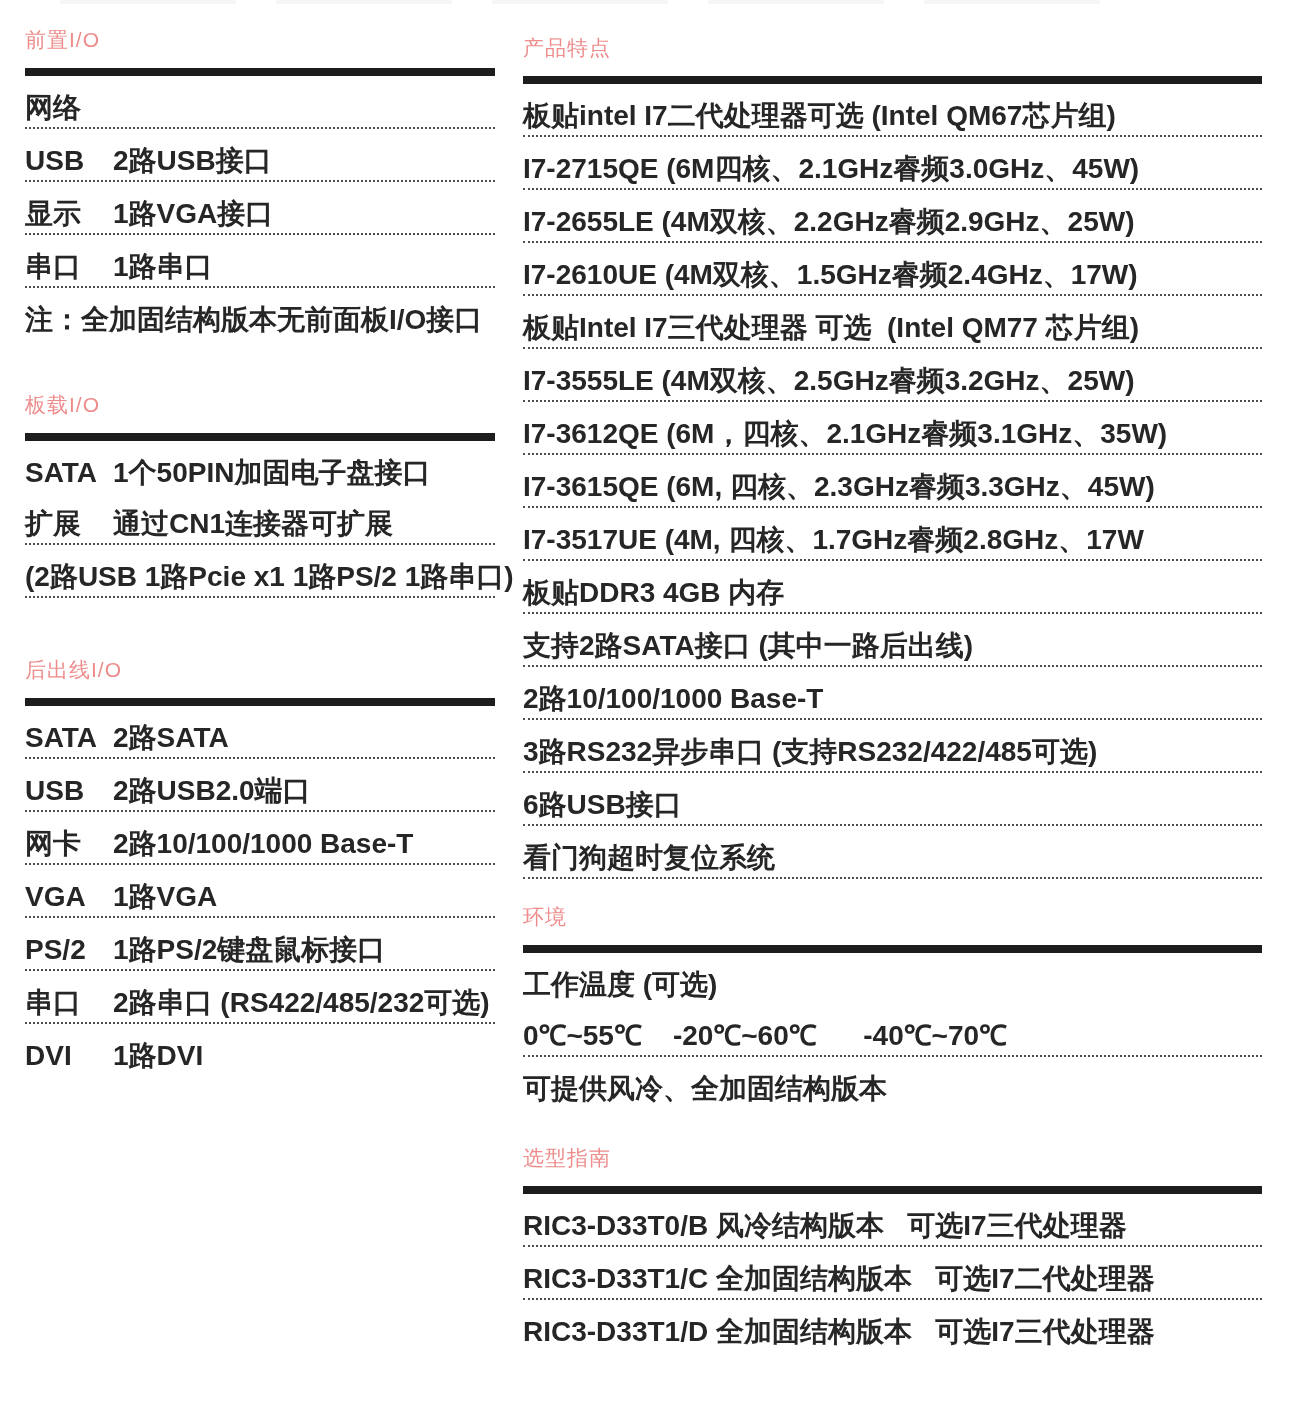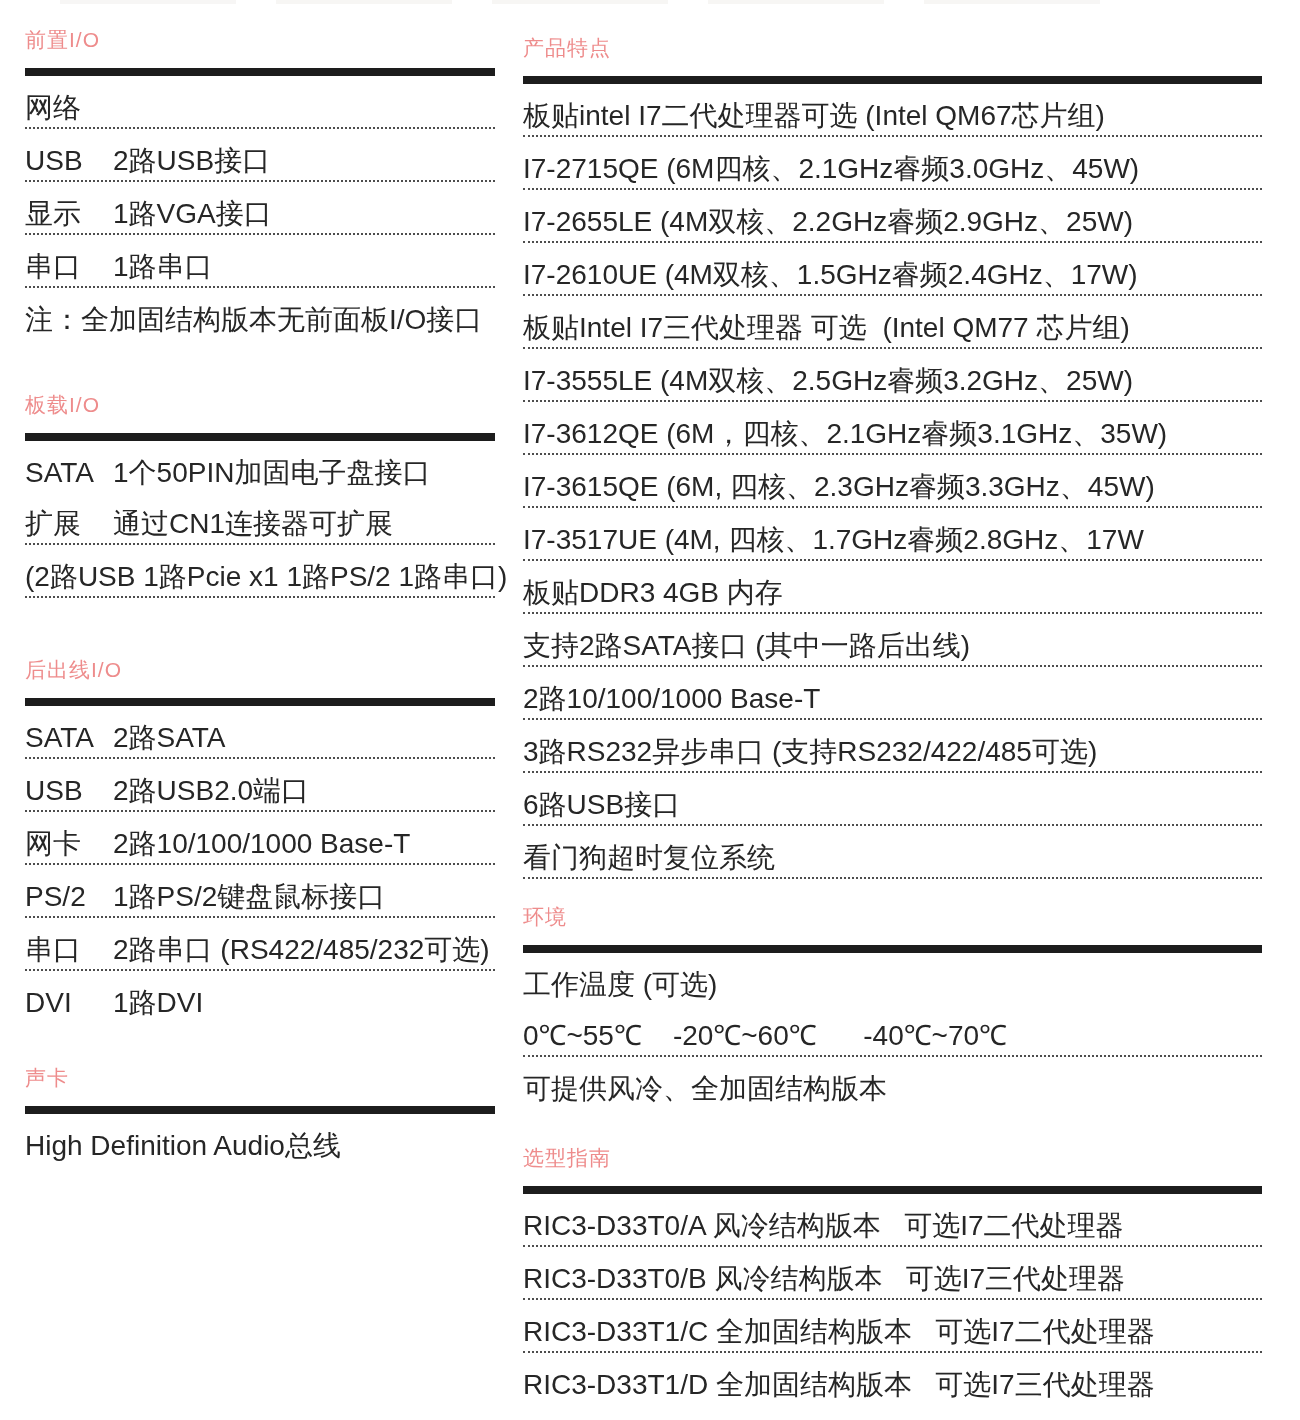--- a/index.html
+++ b/index.html
@@ -37,21 +37,21 @@
   .col-left  .sec-3{margin-top:52px;}
   .col-left  .sec-4{margin-top:36px;}
   .col-right .sec-1{margin-top:28px;}
   .col-right .sec-2{margin-top:18px;}
   .col-right .sec-3{margin-top:30px;}
 
   .row{
     padding:17px 0 4px 0;
     font-size:28px;
     line-height:30px;
-    font-weight:400;
+    font-weight:700;
     display:flex;
     align-items:baseline;
     white-space:pre;
   }
   .row.dotted{
     border-bottom:2px dotted #4d4d4d;
   }
   .row-label{
     flex:0 0 88px;
     white-space:pre;
@@ -97,30 +97,24 @@
         <div class="row dotted"><span class="row-text">(2路USB 1路Pcie x1 1路PS/2 1路串口)</span></div>
       </div>
   </section>
   <section class="sec sec-3">
     <h2 class="sec-title">后出线I/O</h2>
     <div class="sec-bar"></div>
     <div class="rows">
         <div class="row dotted"><span class="row-label">SATA</span><span class="row-value">2路SATA</span></div>
         <div class="row dotted"><span class="row-label">USB</span><span class="row-value">2路USB2.0端口</span></div>
         <div class="row dotted"><span class="row-label">网卡</span><span class="row-value">2路10/100/1000 Base-T</span></div>
+        <div class="row dotted"><span class="row-label">VGA</span><span class="row-value">1路VGA</span></div>
         <div class="row dotted"><span class="row-label">PS/2</span><span class="row-value">1路PS/2键盘鼠标接口</span></div>
         <div class="row dotted"><span class="row-label">串口</span><span class="row-value">2路串口 (RS422/485/232可选)</span></div>
         <div class="row"><span class="row-label">DVI</span><span class="row-value">1路DVI</span></div>
-      </div>
-  </section>
-  <section class="sec sec-4">
-    <h2 class="sec-title">声卡</h2>
-    <div class="sec-bar"></div>
-    <div class="rows">
-        <div class="row"><span class="row-text">High Definition Audio总线</span></div>
       </div>
   </section>
 </div>
 
 <div class="col col-right">
   <section class="sec sec-1">
     <h2 class="sec-title">产品特点</h2>
     <div class="sec-bar"></div>
     <div class="rows">
         <div class="row dotted"><span class="row-text">板贴intel I7二代处理器可选 (Intel QM67芯片组)</span></div>
@@ -146,19 +140,18 @@
     <div class="rows">
         <div class="row"><span class="row-text">工作温度 (可选)</span></div>
         <div class="row dotted"><span class="row-text">0℃~55℃    -20℃~60℃      -40℃~70℃</span></div>
         <div class="row"><span class="row-text">可提供风冷、全加固结构版本</span></div>
       </div>
   </section>
   <section class="sec sec-3">
     <h2 class="sec-title">选型指南</h2>
     <div class="sec-bar"></div>
     <div class="rows">
-        <div class="row dotted"><span class="row-text">RIC3-D33T0/A 风冷结构版本   可选I7二代处理器</span></div>
         <div class="row dotted"><span class="row-text">RIC3-D33T0/B 风冷结构版本   可选I7三代处理器</span></div>
         <div class="row dotted"><span class="row-text">RIC3-D33T1/C 全加固结构版本   可选I7二代处理器</span></div>
         <div class="row"><span class="row-text">RIC3-D33T1/D 全加固结构版本   可选I7三代处理器</span></div>
       </div>
   </section>
 </div>
 
 </body></html>

